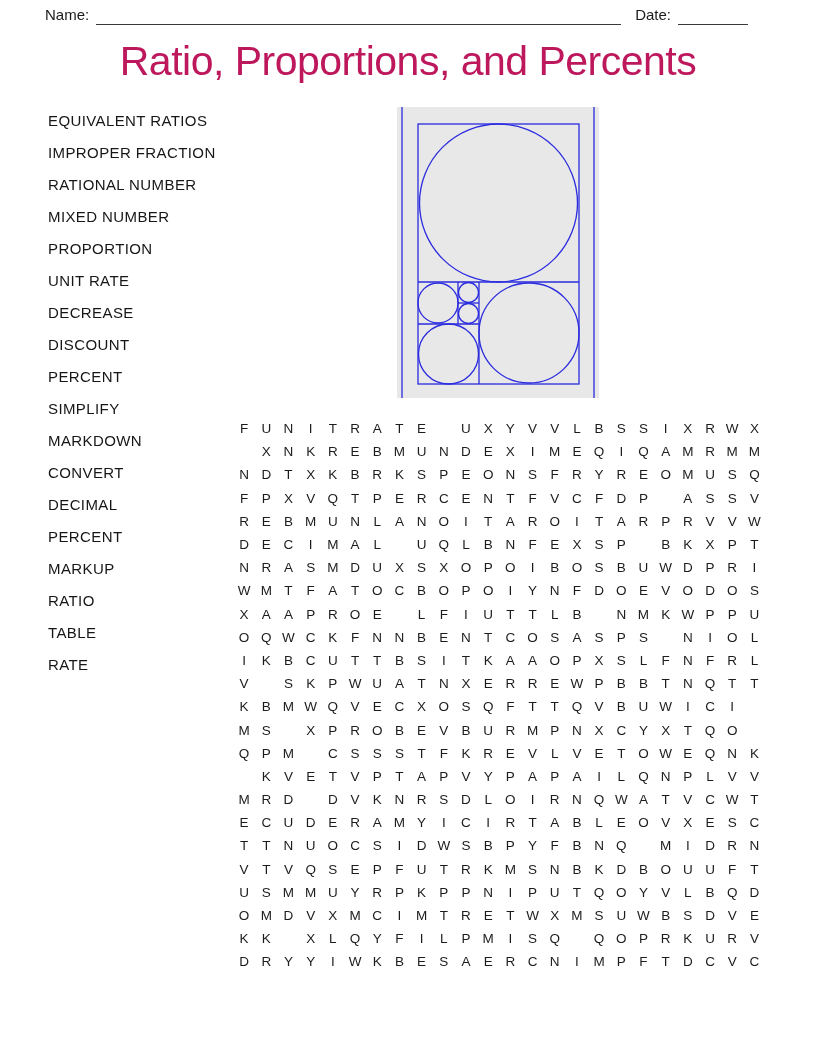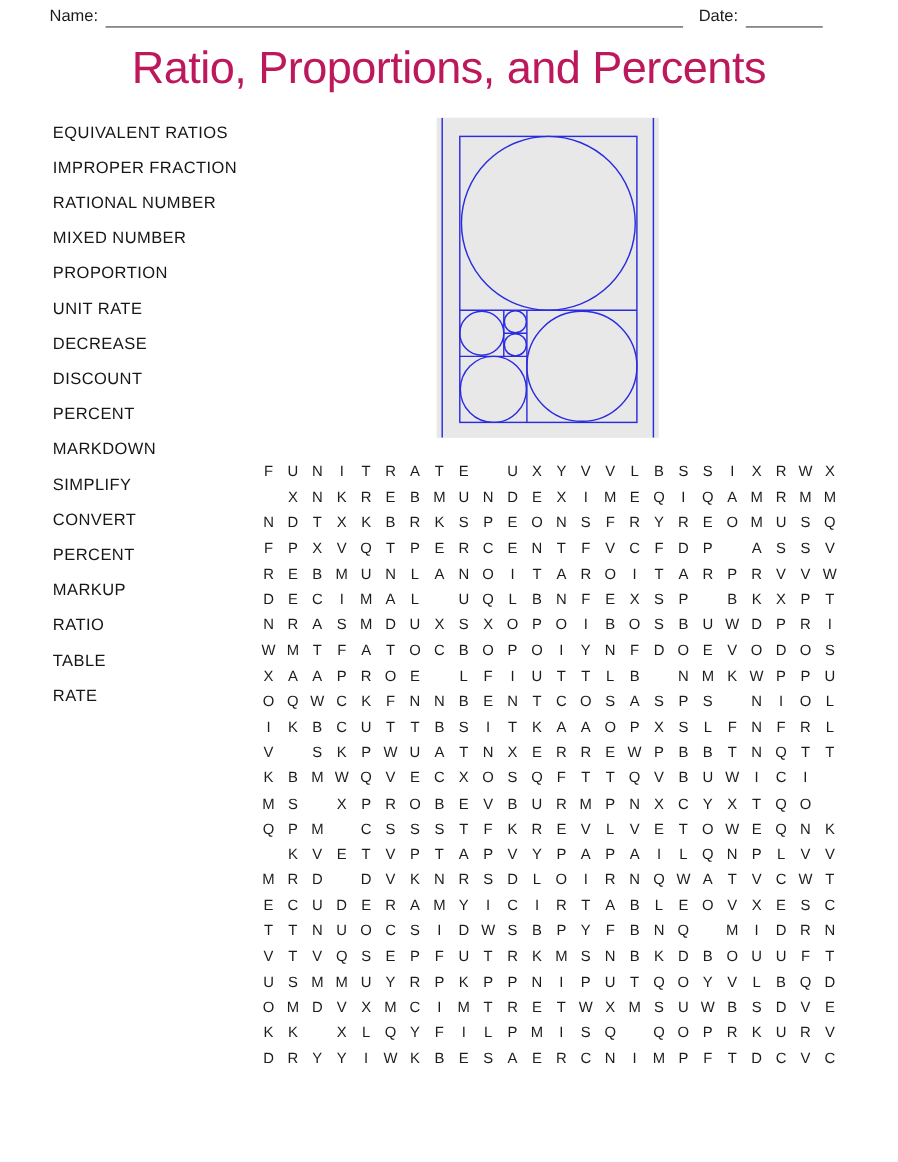--- a/index.html
+++ b/index.html
@@ -101,23 +101,24 @@
 <div class="word-list" id="word-list">
     <div class="word">EQUIVALENT RATIOS</div>
     <div class="word">IMPROPER FRACTION</div>
     <div class="word">RATIONAL NUMBER</div>
     <div class="word">MIXED NUMBER</div>
     <div class="word">PROPORTION</div>
     <div class="word">UNIT RATE</div>
     <div class="word">DECREASE</div>
     <div class="word">DISCOUNT</div>
     <div class="word">PERCENT</div>
+    <div class="word">SIMPLIFY</div>
     <div class="word">MARKDOWN</div>
-    <div class="word">SIMPLIFY</div>
     <div class="word">CONVERT</div>
+    <div class="word">DECIMAL</div>
     <div class="word">PERCENT</div>
     <div class="word">MARKUP</div>
     <div class="word">RATIO</div>
     <div class="word">TABLE</div>
     <div class="word">RATE</div>
   </div>
 
 <div class="figure">
   <svg viewBox="0 0 202 291" width="202" height="291">
     <g class="stroke">

